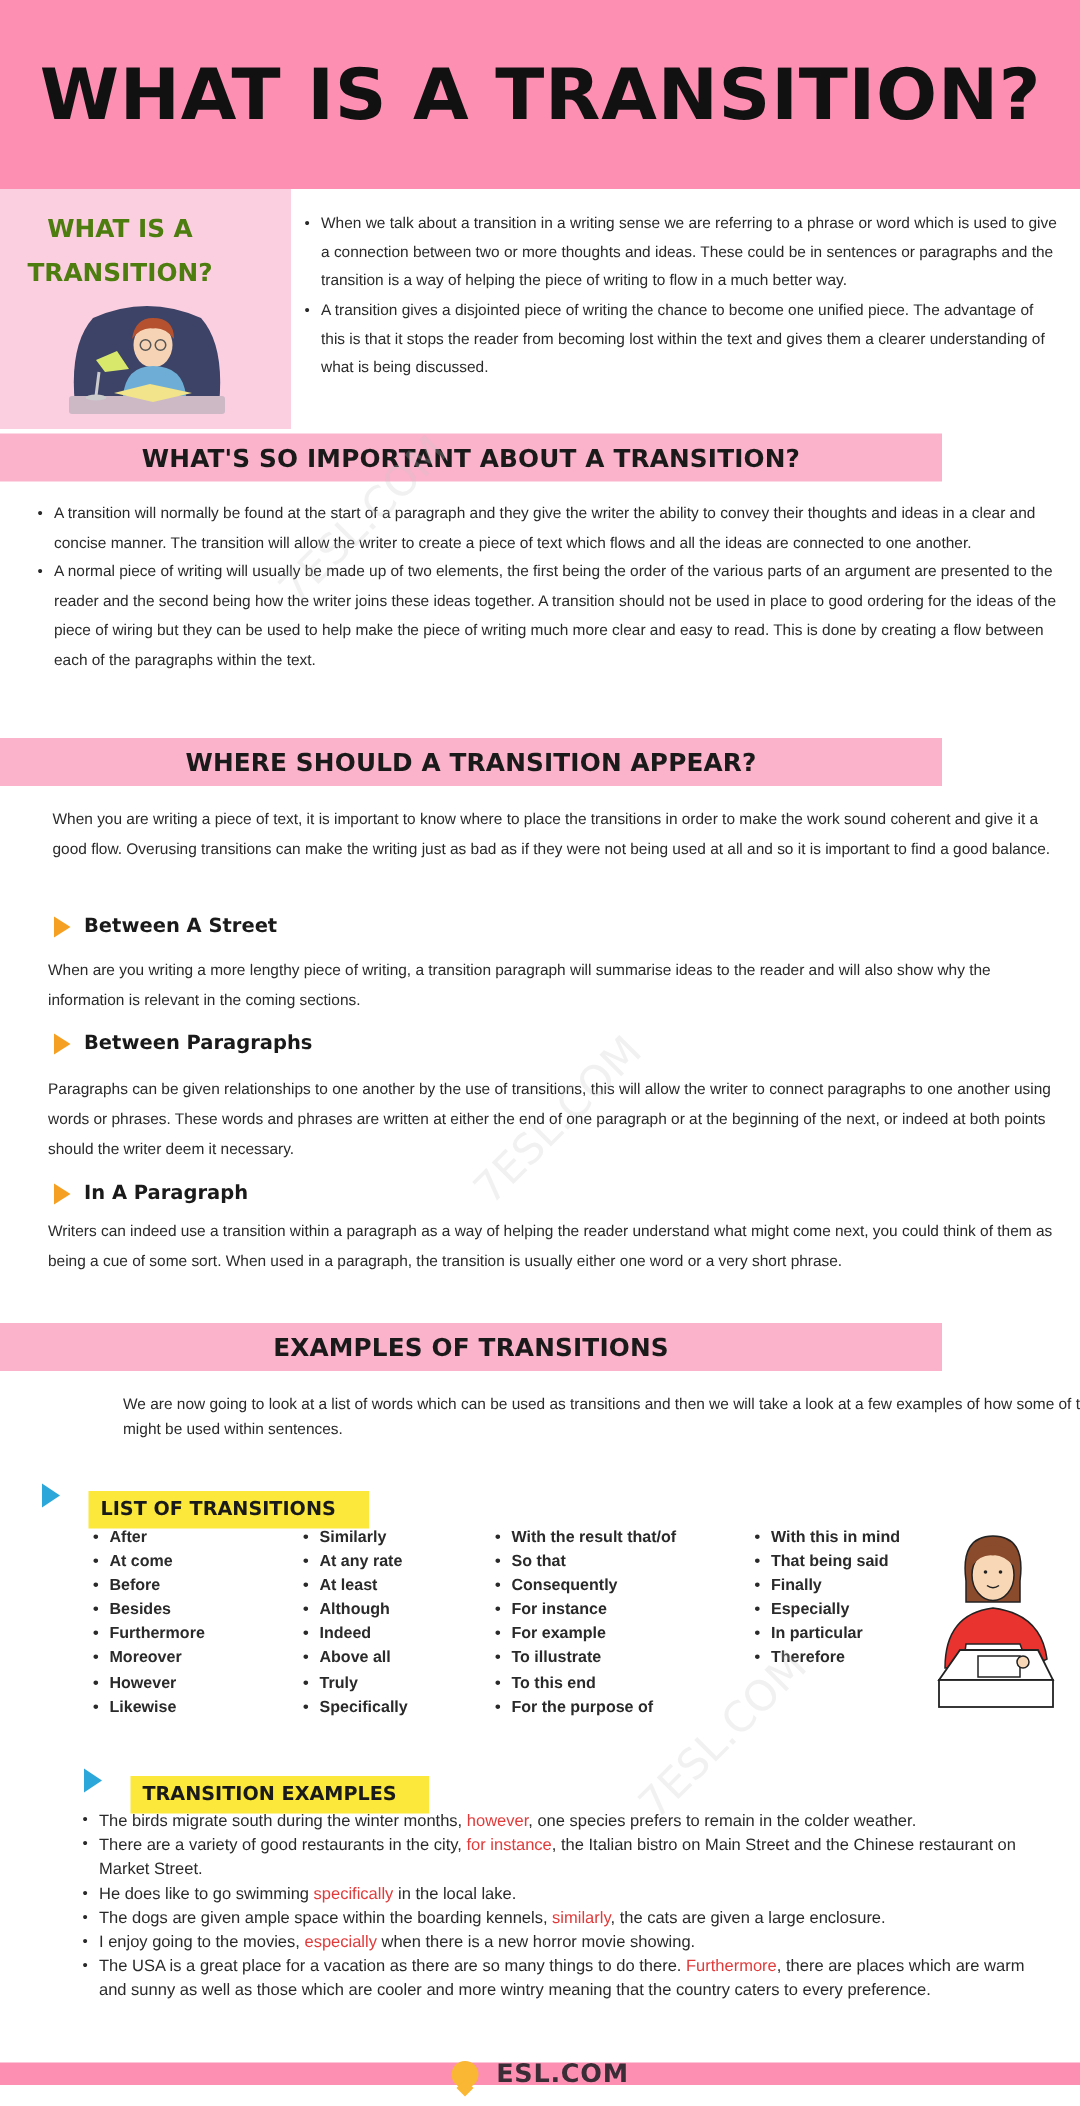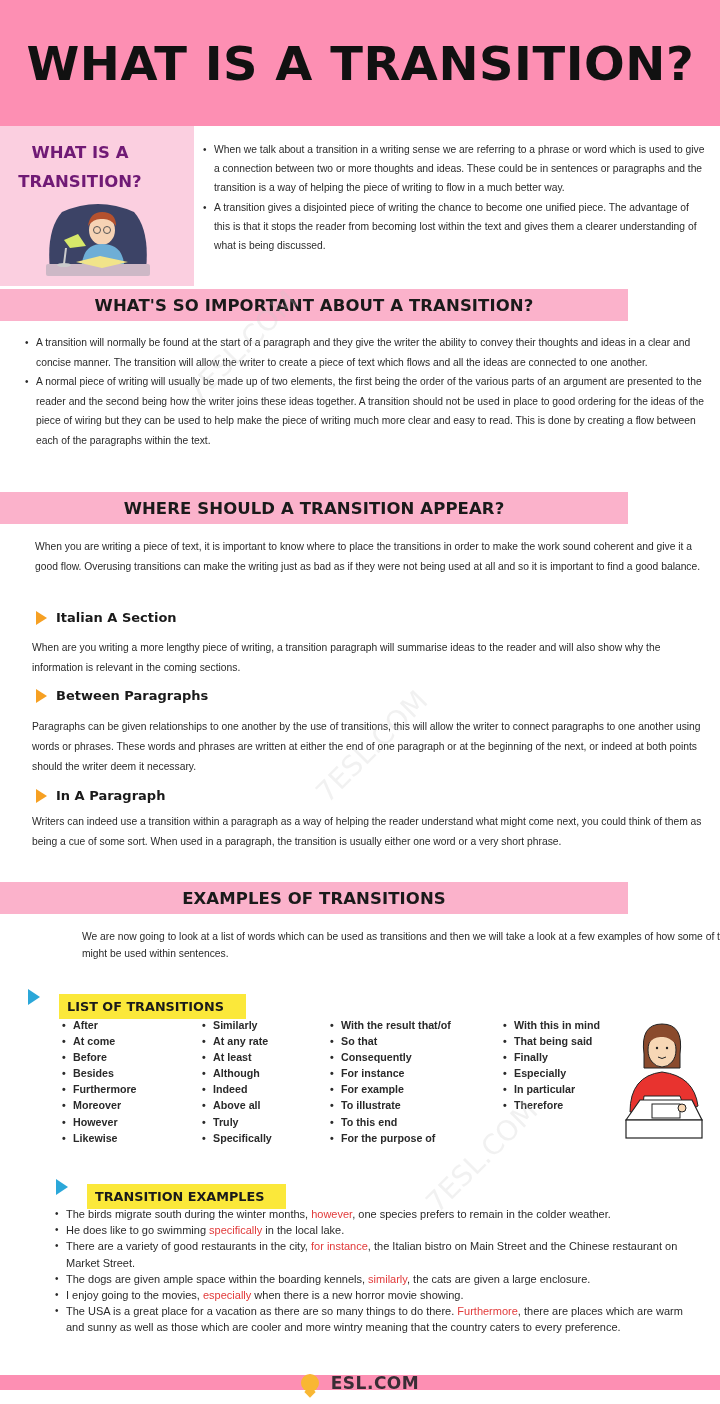--- a/index.html
+++ b/index.html
@@ -4,21 +4,21 @@
 <style>
   * { box-sizing: border-box; margin: 0; padding: 0; }
   html, body { width: 720px; height: 1404px; overflow: hidden; background: #ffffff; }
   body { font-family: "Liberation Sans", "DejaVu Sans", sans-serif; color: #222; position: relative; }
 
   .title-bar { position: absolute; left: 0; top: 0; width: 720px; height: 126px; background: #fd8fb3; display: flex; align-items: center; justify-content: center; }
   .title-bar h1 { font-family: "DejaVu Sans", sans-serif; font-weight: 900; font-size: 47px; letter-spacing: 0.5px; color: #111; transform: scaleX(1.02); }
 
   .intro { position: absolute; left: 0; top: 126px; width: 720px; height: 160px; }
   .intro-left { position: absolute; left: 0; top: 0; width: 194px; height: 160px; background: #fbcfe0; }
-  .intro-left .h { position: absolute; left: 0; top: 12px; width: 160px; text-align: center; font-family: "DejaVu Sans", sans-serif; font-weight: 900; font-size: 16.5px; line-height: 29px; color: #701a75; }
+  .intro-left .h { position: absolute; left: 0; top: 12px; width: 160px; text-align: center; font-family: "DejaVu Sans", sans-serif; font-weight: 900; font-size: 16.5px; line-height: 29px; color: #4d7c0f; }
   .intro-left .illus { position: absolute; left: 42px; top: 74px; width: 112px; height: 78px; }
   .intro-right { position: absolute; left: 200px; top: 14px; width: 505px; }
 
   .bul { position: relative; padding-left: 14px; font-size: 10.3px; line-height: 19.2px; color: #2a2a2a; }
   .bul::before { content: "•"; position: absolute; left: 3px; top: 0; font-size: 10px; }
 
   .band { position: absolute; left: 0; width: 628px; height: 32px; background: #fbb2cb; display: flex; align-items: center; justify-content: center; }
   .band h2 { font-family: "DejaVu Sans", sans-serif; font-weight: 900; font-size: 16.5px; color: #1a1a1a; letter-spacing: 0.1px; }
 
   .sec-body { position: absolute; left: 26px; width: 680px; }
@@ -89,21 +89,21 @@
 
 <div class="band" style="top:492px;">
   <h2>WHERE SHOULD A TRANSITION APPEAR?</h2>
 </div>
 <div class="sec-body" style="top:537px; left:35px; width:670px;">
   <div class="para">When you are writing a piece of text, it is important to know where to place the transitions in order to make the work sound coherent and give it a good flow. Overusing transitions can make the writing just as bad as if they were not being used at all and so it is important to find a good balance.</div>
 </div>
 
 <div class="sub-h" style="top:610px;">
   <span class="tri"></span>
-  <span>Italian A Section</span>
+  <span>Between A Street</span>
 </div>
 <div class="sec-body" style="top:638px; left:32px; width:672px;">
   <div class="para">When are you writing a more lengthy piece of writing, a transition paragraph will summarise ideas to the reader and will also show why the information is relevant in the coming sections.</div>
 </div>
 
 <div class="sub-h" style="top:688px;">
   <span class="tri"></span>
   <span>Between Paragraphs</span>
 </div>
 <div class="sec-body" style="top:717px; left:32px; width:672px;">
@@ -183,22 +183,22 @@
   <circle cx="60" cy="88" r="4" fill="#f7d7b5" stroke="#222" stroke-width="1"></circle>
 </svg>
 
 <div class="yellow-h" style="top:1164px;padding-left:28px;">
   <span class="tri blue"></span>
   <span class="lbl">TRANSITION EXAMPLES</span>
 </div>
 
 <div class="examples">
   <div class="bul"><span>The birds migrate south during the winter months, </span><span class="hl">however</span><span>, one species prefers to remain in the colder weather.</span></div>
+  <div class="bul"><span>There are a variety of good restaurants in the city, </span><span class="hl">for instance</span><span>, the Italian bistro on Main Street and the Chinese restaurant on Market Street.</span></div>
   <div class="bul"><span>He does like to go swimming </span><span class="hl">specifically</span><span> in the local lake.</span></div>
-  <div class="bul"><span>There are a variety of good restaurants in the city, </span><span class="hl">for instance</span><span>, the Italian bistro on Main Street and the Chinese restaurant on Market Street.</span></div>
   <div class="bul"><span>The dogs are given ample space within the boarding kennels, </span><span class="hl">similarly</span><span>, the cats are given a large enclosure.</span></div>
   <div class="bul"><span>I enjoy going to the movies, </span><span class="hl">especially</span><span> when there is a new horror movie showing.</span></div>
   <div class="bul"><span>The USA is a great place for a vacation as there are so many things to do there. </span><span class="hl">Furthermore</span><span>, there are places which are warm and sunny as well as those which are cooler and more wintry meaning that the country caters to every preference.</span></div>
 </div>
 
 <div class="footer">
   <span class="logo-mark"></span>
   <span class="logo-text">ESL.COM</span>
 </div>
 

